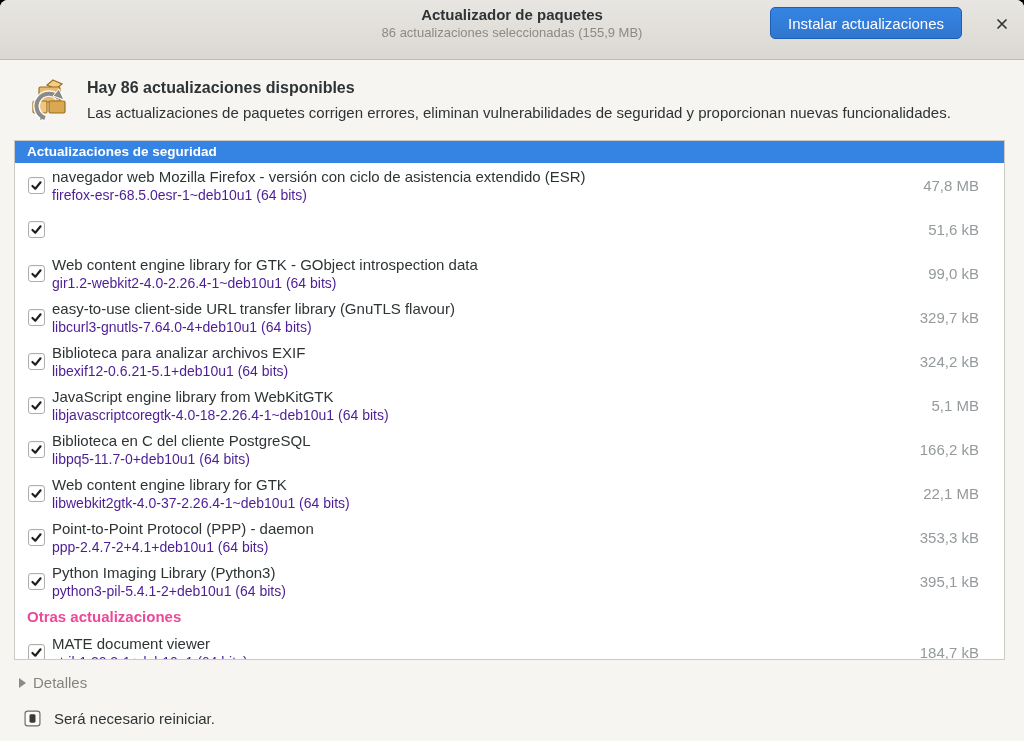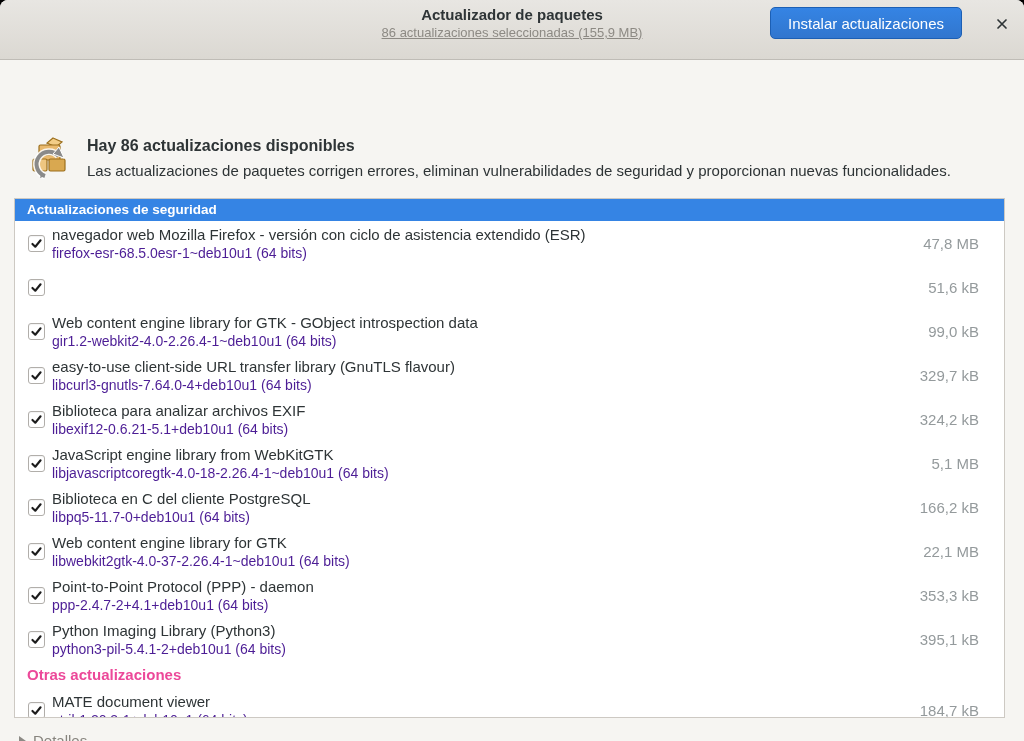--- a/index.html
+++ b/index.html
@@ -19,40 +19,40 @@
     height: 60px;
     background: linear-gradient(#e8e6e2, #dbd8d2);
     border-bottom: 1px solid #bfbcb6;
     position: relative;
   }
   .title-stack {
     position: absolute; left: 0; right: 0; top: 5px;
     text-align: center; pointer-events: none;
   }
   .tb-title { font-size: 15px; font-weight: bold; color: #2e3436; line-height: 20px; }
-  .tb-subtitle { font-size: 13px; color: #8d8a84; line-height: 16px; text-decoration: underline; }
+  .tb-subtitle { font-size: 13px; color: #8d8a84; line-height: 16px; }
   .install-btn {
     position: absolute; right: 62px; top: 7px;
     height: 32px; padding: 0 17px;
     background: linear-gradient(var(--accent, #3584e4), #3176ce);
     border: 1px solid #1c5fb4; border-radius: 5px;
     color: #ffffff; font-size: 15px;
     font-family: inherit; cursor: pointer;
   }
   .close-btn {
     position: absolute; right: 10px; top: 12px;
     width: 24px; height: 24px; display: flex;
     align-items: center; justify-content: center;
     border-radius: 4px; cursor: pointer;
   }
 
   
   .page-header {
     display: flex; align-items: center;
-    padding: 32px 24px 16px 24px; gap: 15px; margin-top: 42px;
+    padding: 16px 24px 16px 24px; gap: 15px;
   }
   .app-icon { width: 48px; height: 48px; flex: 0 0 48px; }
   .h-title { font-size: 16px; font-weight: bold; color: #2e3436; margin-bottom: 7px; }
   .h-desc  { font-size: 15px; color: #2e3436; }
 
   
   .list-frame {
     margin-left: 14px;
     width: 991px; height: 520px;
     background: #ffffff;

